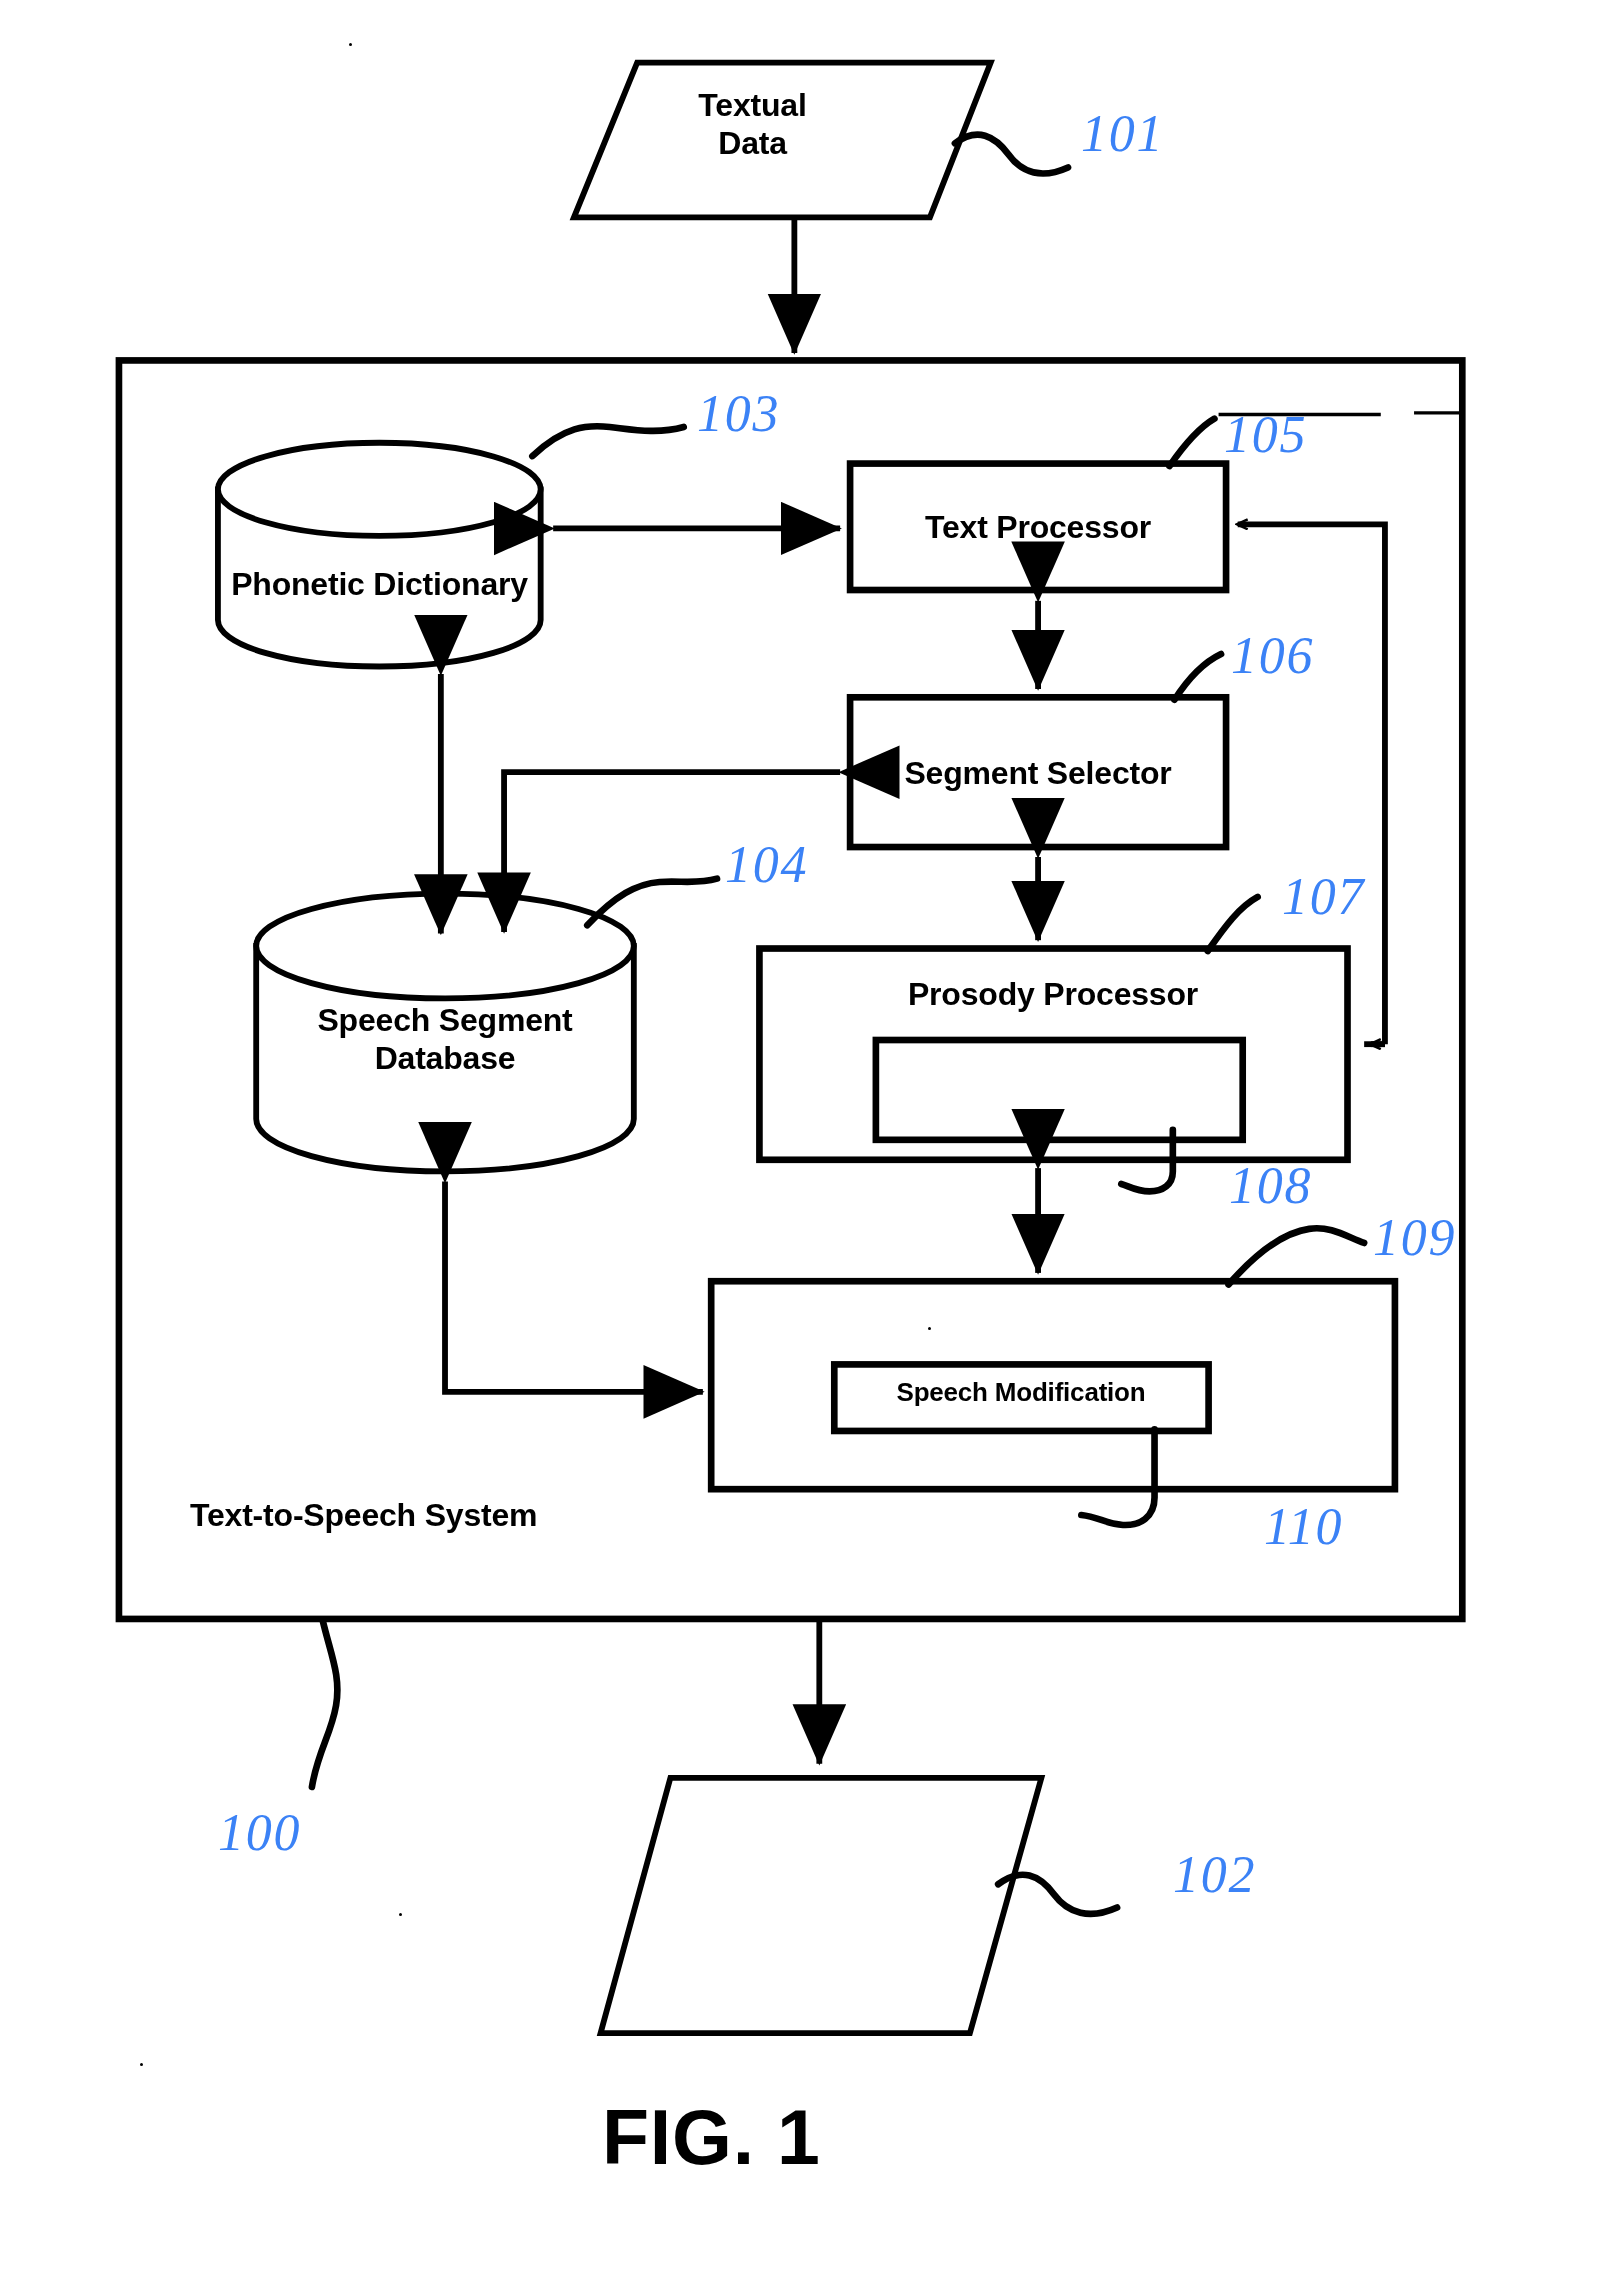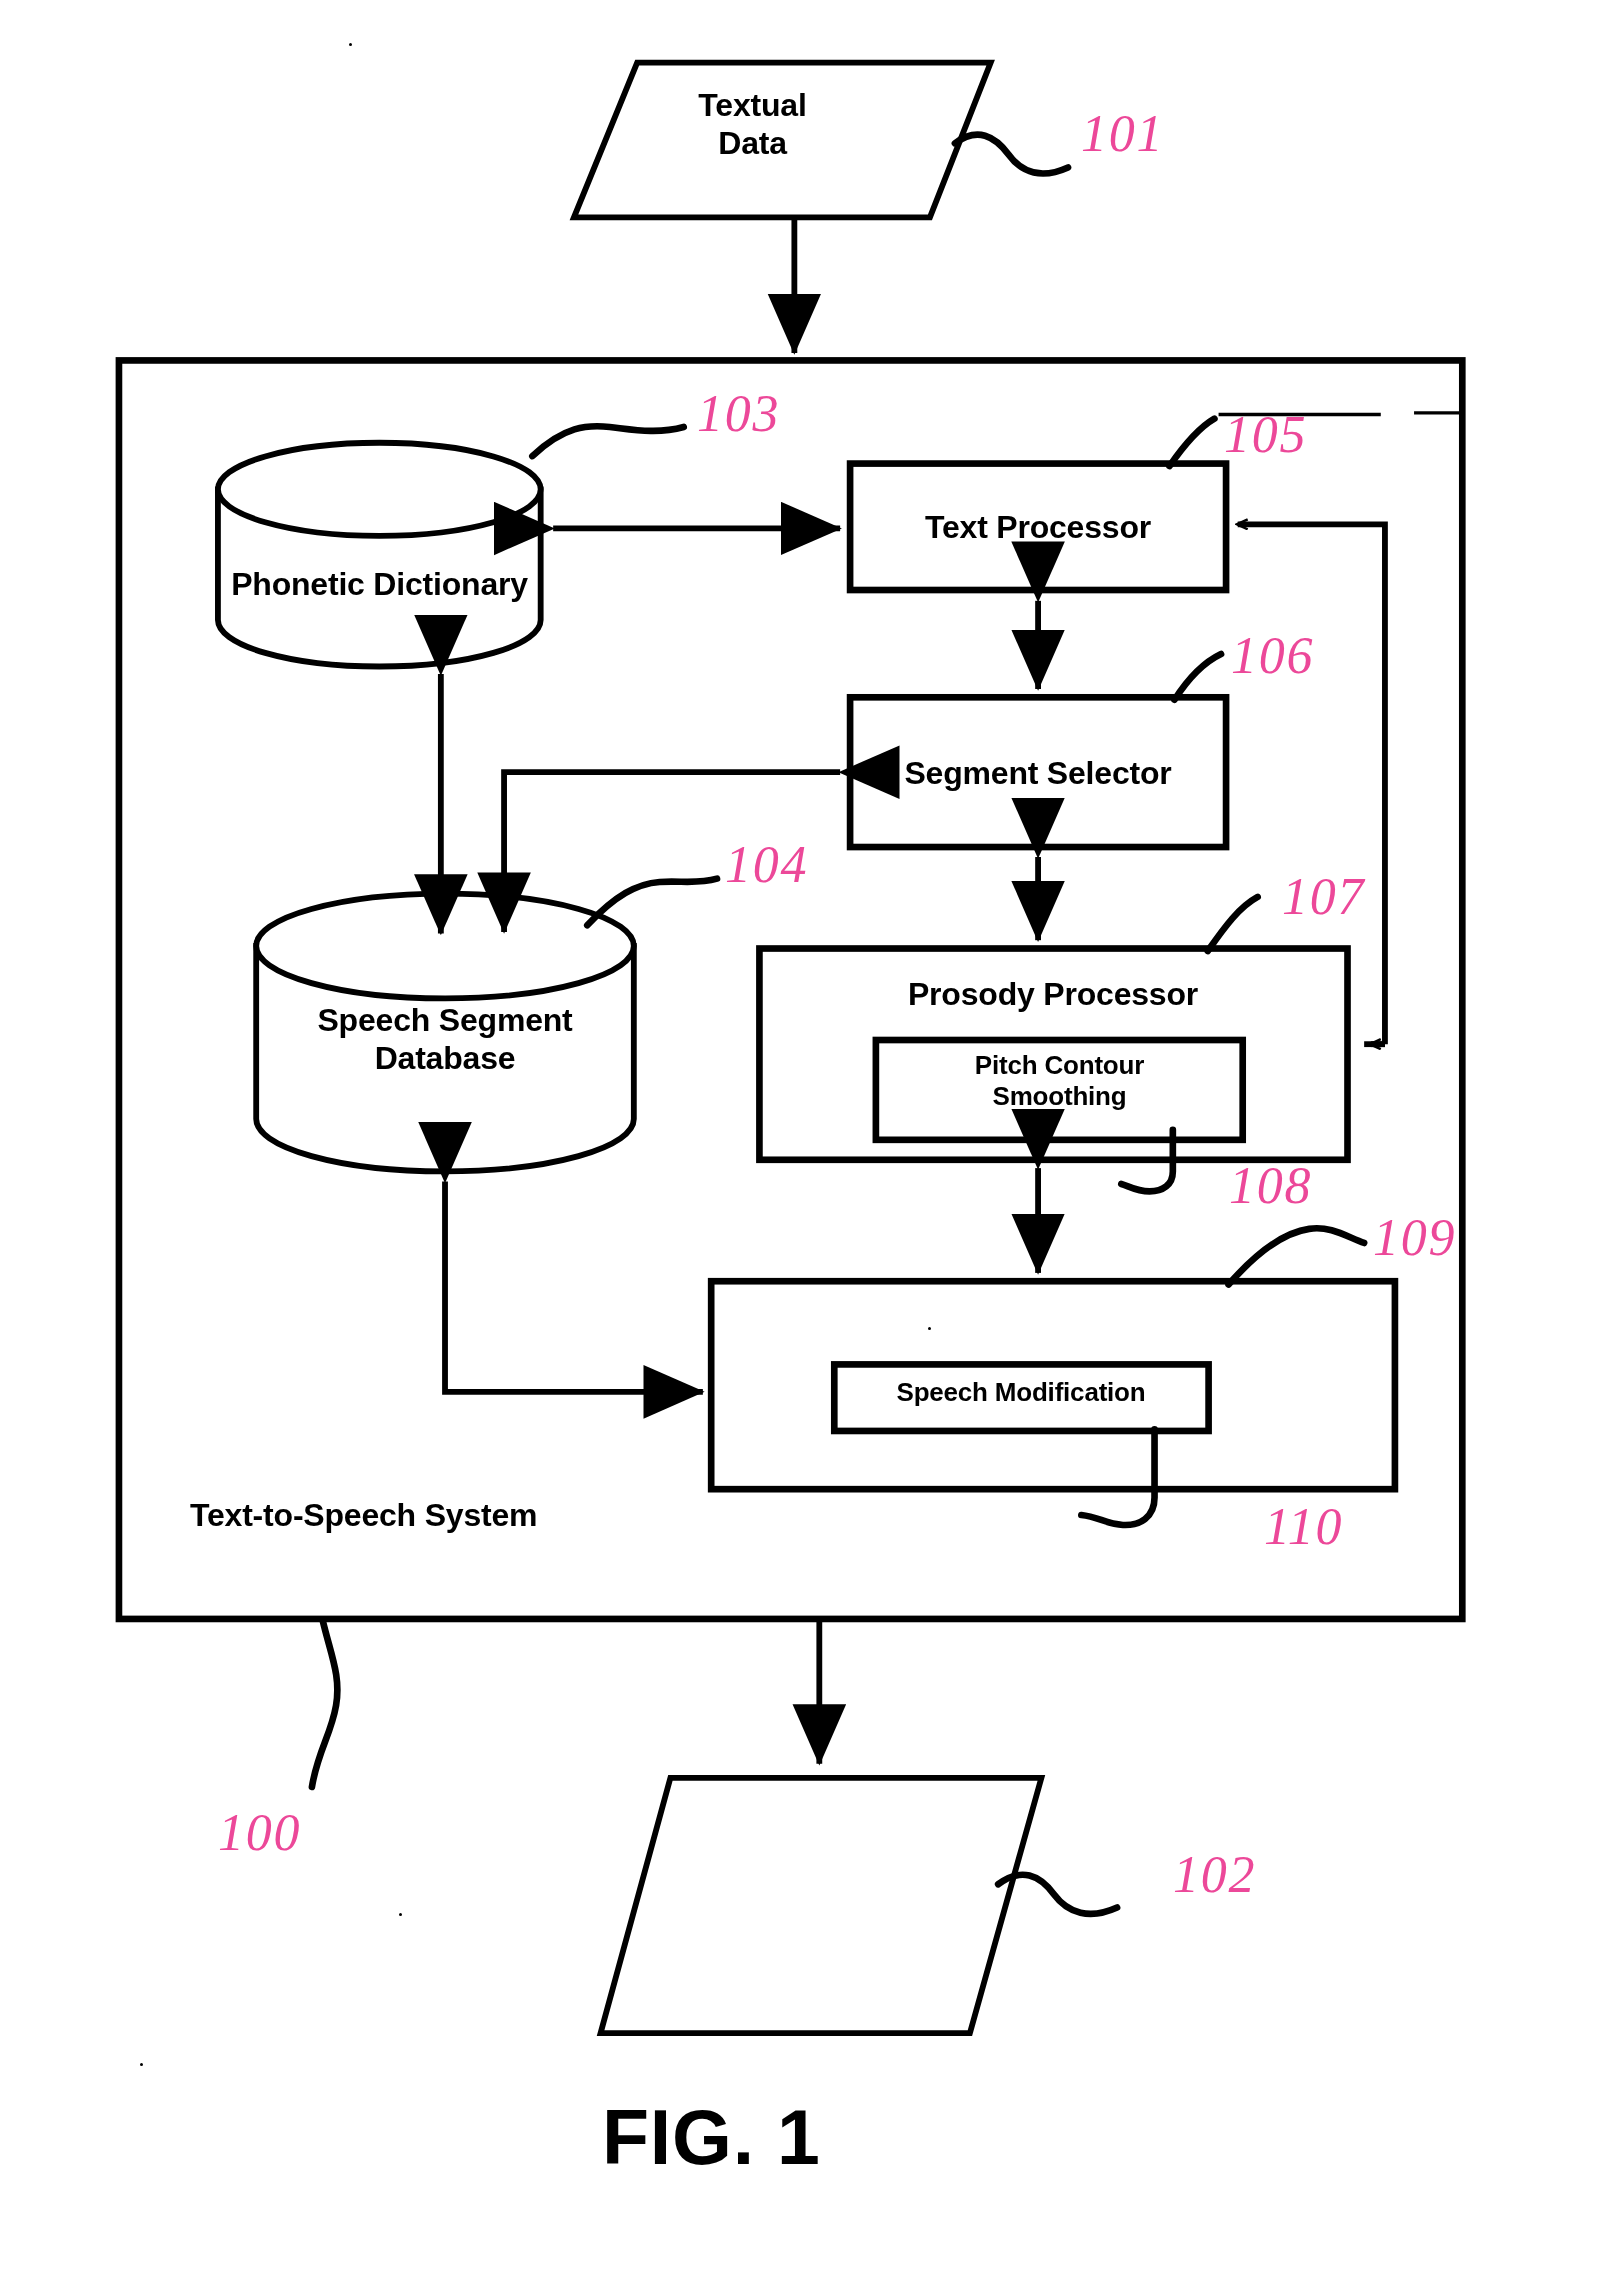--- a/index.html
+++ b/index.html
@@ -31,21 +31,21 @@
     font-weight: 700;
     text-align: center;
     white-space: pre;
     line-height: 1.18;
     letter-spacing: -0.2px;
   }
   .lbl-30 { font-size: 32px; }
   .lbl-small { font-size: 26px; }
   .ref {
     position: absolute;
-    color: #ec4899;
+    color: #3b82f6;
     font-family: "Liberation Serif", serif;
     font-style: italic;
     font-size: 52px;
     font-weight: 400;
     letter-spacing: 1.7px;
     white-space: pre;
   }
   .figcaption {
     position: absolute;
     color: #000000;
@@ -173,22 +173,20 @@
   <div class="ref" style="left:1224px; top:393px;margin-top:12px;">105</div>
 
   <div class="lbl lbl-30" style="left:850px; top:755px; width:376px;">Segment Selector</div>
 
   <div class="ref" style="left:1231px; top:626px;">106</div>
 
   <div class="lbl lbl-30" style="left:759px; top:976px; width:588px;">Prosody Processor</div>
 
   <div class="ref" style="left:1266px; top:867px;margin-left:16px;">107</div>
 
-  <div class="lbl lbl-small" style="left:876px; top:1050px; width:367px;">Pitch Contour
-Smoothing</div>
 
   <div class="ref" style="left:1229px; top:1156px;">108</div>
 
 
   <div class="ref" style="left:1373px; top:1208px;">109</div>
 
   <div class="lbl lbl-small" style="left:834px; top:1377px; width:374px;">Speech Modification</div>
 
   <div class="ref" style="left:1264px; top:1497px;">110</div>
 

